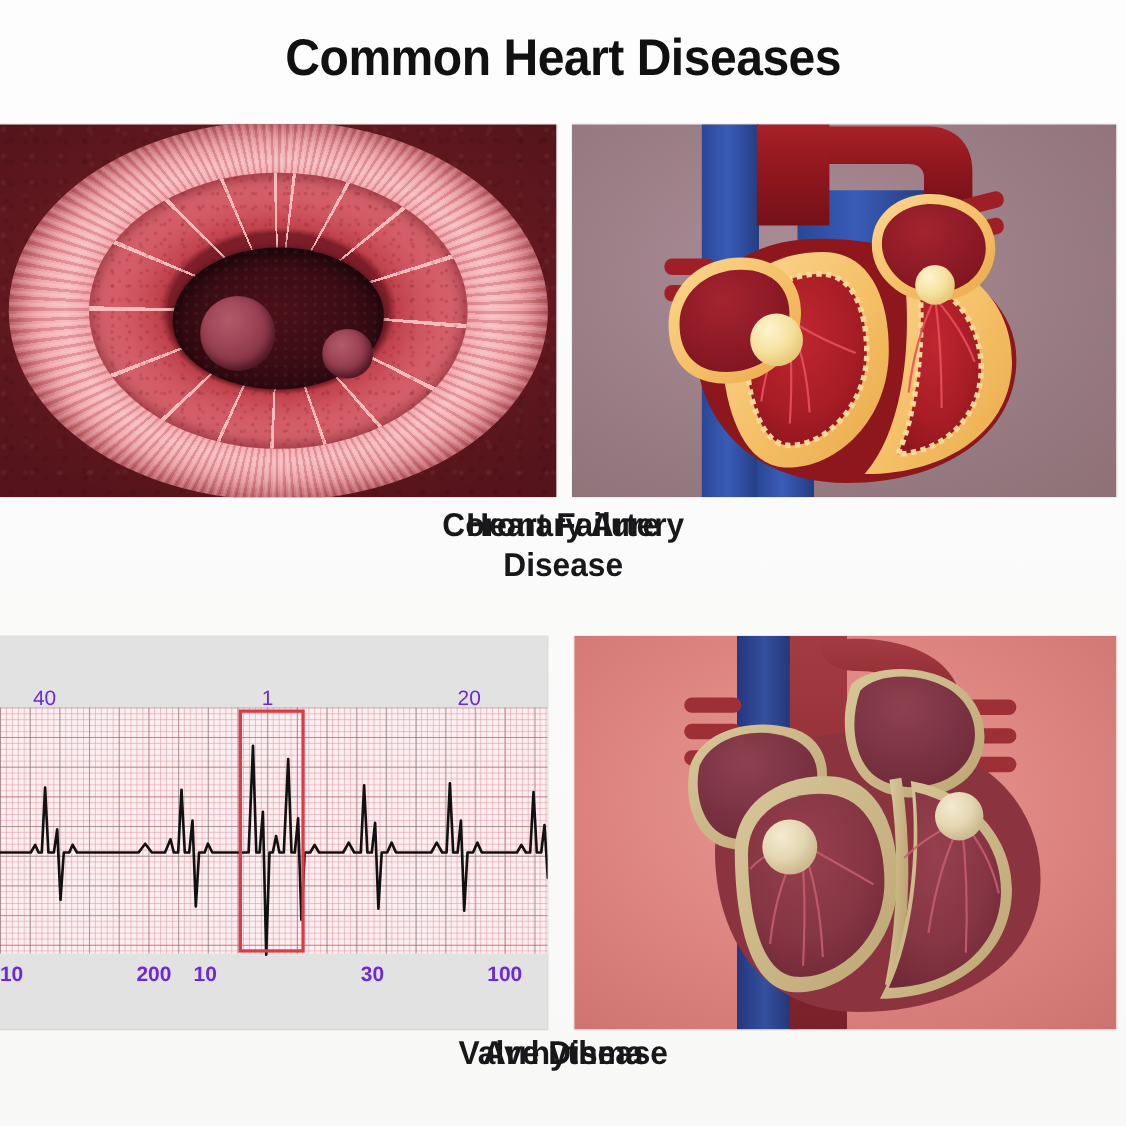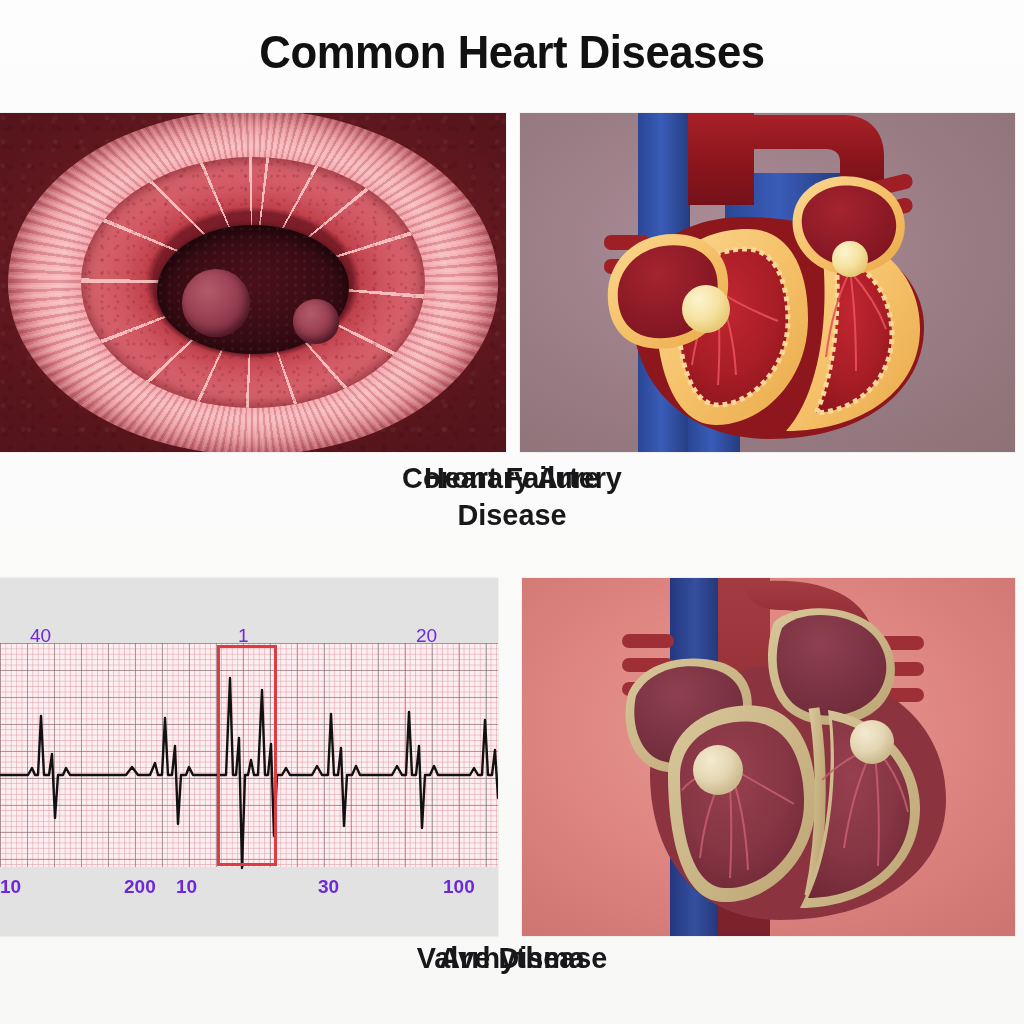--- a/index.html
+++ b/index.html
@@ -371,21 +371,21 @@
       <div class="ecg-top-row">
         <div class="ecg-label" style="left:30px;">40</div>
         <div class="ecg-label" style="left:238px;">1</div>
         <div class="ecg-label" style="left:404px;margin-left:12px;">20</div>
       </div>
 
       <div class="ecg-bot-row">
         <div class="ecg-label" style="left:0px;">10</div>
         <div class="ecg-label" style="left:124px;">200</div>
         <div class="ecg-label" style="left:176px;">10</div>
-        <div class="ecg-label" style="left:318px;text-align:center;">30</div>
+        <div class="ecg-label" style="left:328px;text-align:center;">30</div>
         <div class="ecg-label" style="left:443px;">100</div>
       </div>
     </div>
   </div>
   <div class="caption" id="cap-arr">
     <div>Arrhythma</div>
   </div>
 
   <div class="cell" id="cell-valve">
     <div class="panel">

